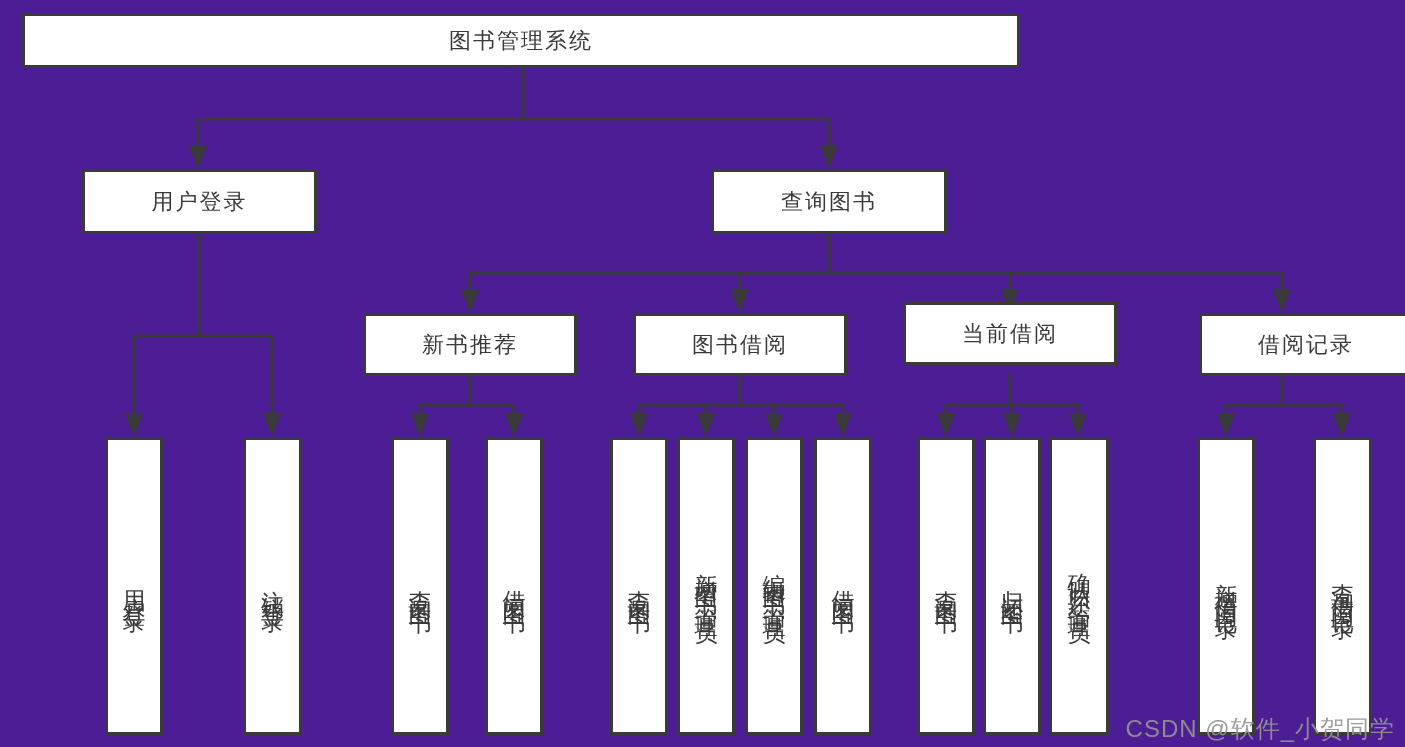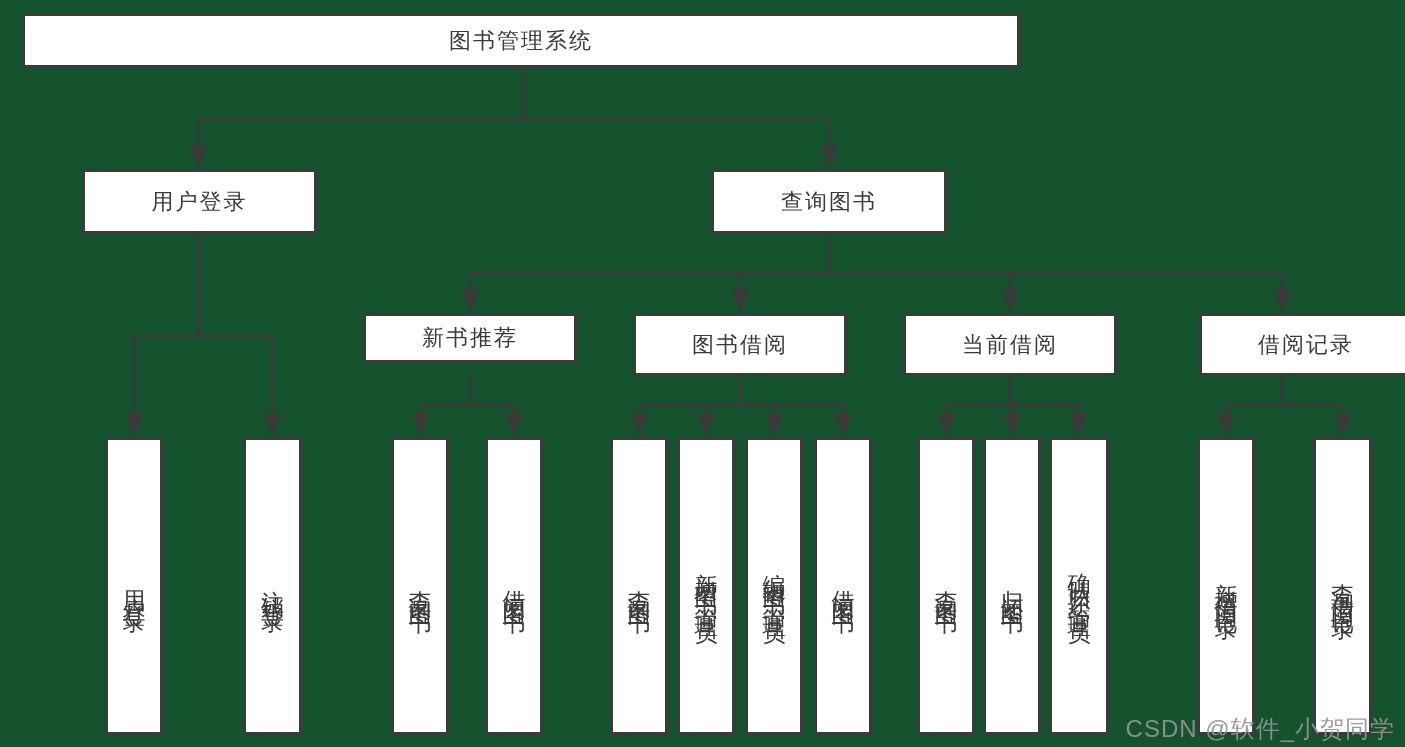--- a/index.html
+++ b/index.html
@@ -4,21 +4,21 @@
 <style>
   html, body {
     margin: 0;
     padding: 0;
     background: #ffffff;
   }
   .stage {
     position: relative;
     width: 1405px;
     height: 747px;
-    background: #14532d;
+    background: #4c1d95;
     font-family: "Liberation Sans", sans-serif;
     overflow: hidden;
     color: #3a3a3a;
   }
   .connectors {
     position: absolute;
     left: 0;
     top: 0;
     width: 1405px;
     height: 747px;
@@ -109,27 +109,27 @@
     <span class="lbl">图书管理系统</span>
   </div>
 
   <div class="node h" style="left:82px; top:169px; width:235px; height:65px;">
     <span class="lbl">用户登录</span>
   </div>
   <div class="node h" style="left:711px; top:169px; width:236px; height:65px;">
     <span class="lbl">查询图书</span>
   </div>
 
-  <div class="node h" style="left:363px; top:313px; width:214px; height:50px;">
+  <div class="node h" style="left:363px; top:313px; width:214px; height:63px;">
     <span class="lbl">新书推荐</span>
   </div>
   <div class="node h" style="left:633px; top:313px; width:214px; height:63px;">
     <span class="lbl">图书借阅</span>
   </div>
-  <div class="node h" style="left:903px; top:313px; width:214px; height:63px;">
+  <div class="node h" style="left:903px; top:302px; width:214px; height:63px;">
     <span class="lbl">当前借阅</span>
   </div>
   <div class="node h" style="left:1175px; top:313px; width:214px; height:63px;margin-left:24px;">
     <span class="lbl">借阅记录</span>
   </div>
 
   <div class="node v" style="left:105px; top:437px; width:58px; height:298px;">
     <span class="lbl">用户登录</span>
   </div>
   <div class="node v" style="left:243px; top:437px; width:59px; height:298px;">

